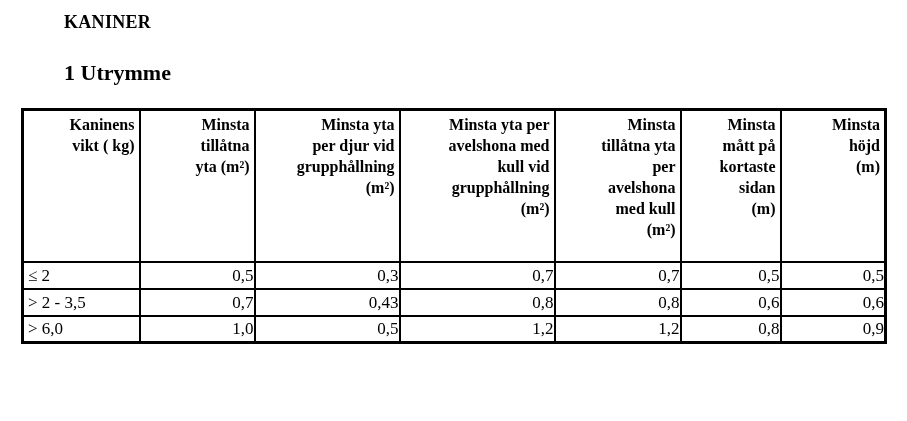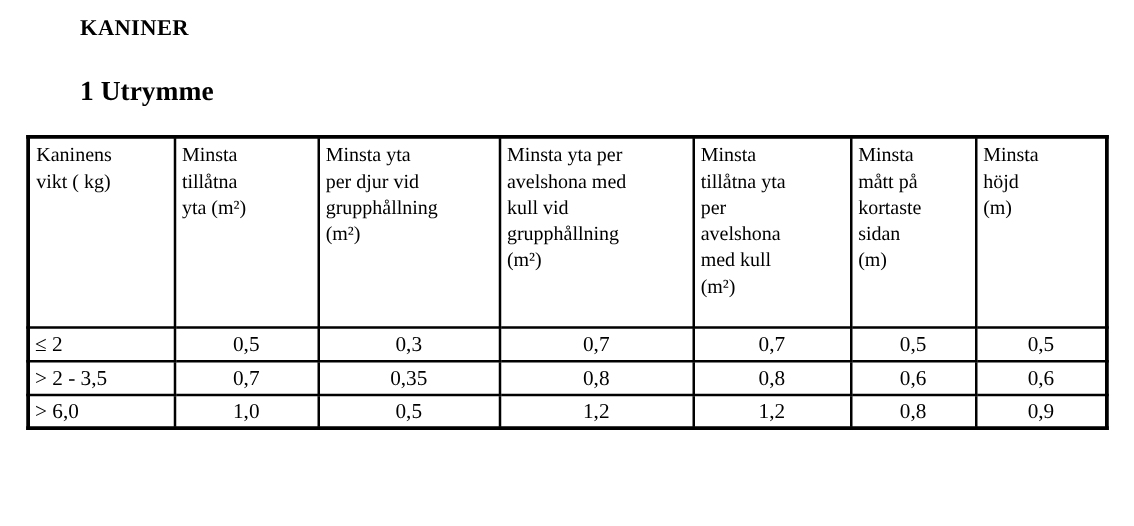--- a/index.html
+++ b/index.html
@@ -38,31 +38,31 @@
     table-layout: fixed;
     border: 3px solid #000000;
   }
   .space-table th,
   .space-table td {
     border: 2px solid #000000;
     overflow: hidden;
   }
   .space-table th {
     font-size: 16px;
-    font-weight: normal;
-    text-align: left;
+    font-weight: bold;
+    text-align: right;
     vertical-align: top;
     padding: 3px 4px 0 5px;
     white-space: pre-line;
     line-height: 21px;
     height: 152px;
   }
   .space-table td {
     font-size: 17px;
-    text-align: center;
+    text-align: right;
     vertical-align: middle;
     height: 27px;
     padding: 0;
     line-height: 23px;
   }
   .space-table td.row-label {
     text-align: left;
     padding-left: 4px;
   }
 </style>
@@ -121,21 +121,21 @@
         <td>0,5</td>
         <td>0,3</td>
         <td>0,7</td>
         <td>0,7</td>
         <td>0,5</td>
         <td>0,5</td>
       </tr>
       <tr>
         <td class="row-label">&gt; 2 - 3,5</td>
         <td>0,7</td>
-        <td>0,35</td>
+        <td>0,43</td>
         <td>0,8</td>
         <td>0,8</td>
         <td>0,6</td>
         <td>0,6</td>
       </tr>
       <tr>
         <td class="row-label">&gt; 6,0</td>
         <td>1,0</td>
         <td>0,5</td>
         <td>1,2</td>

